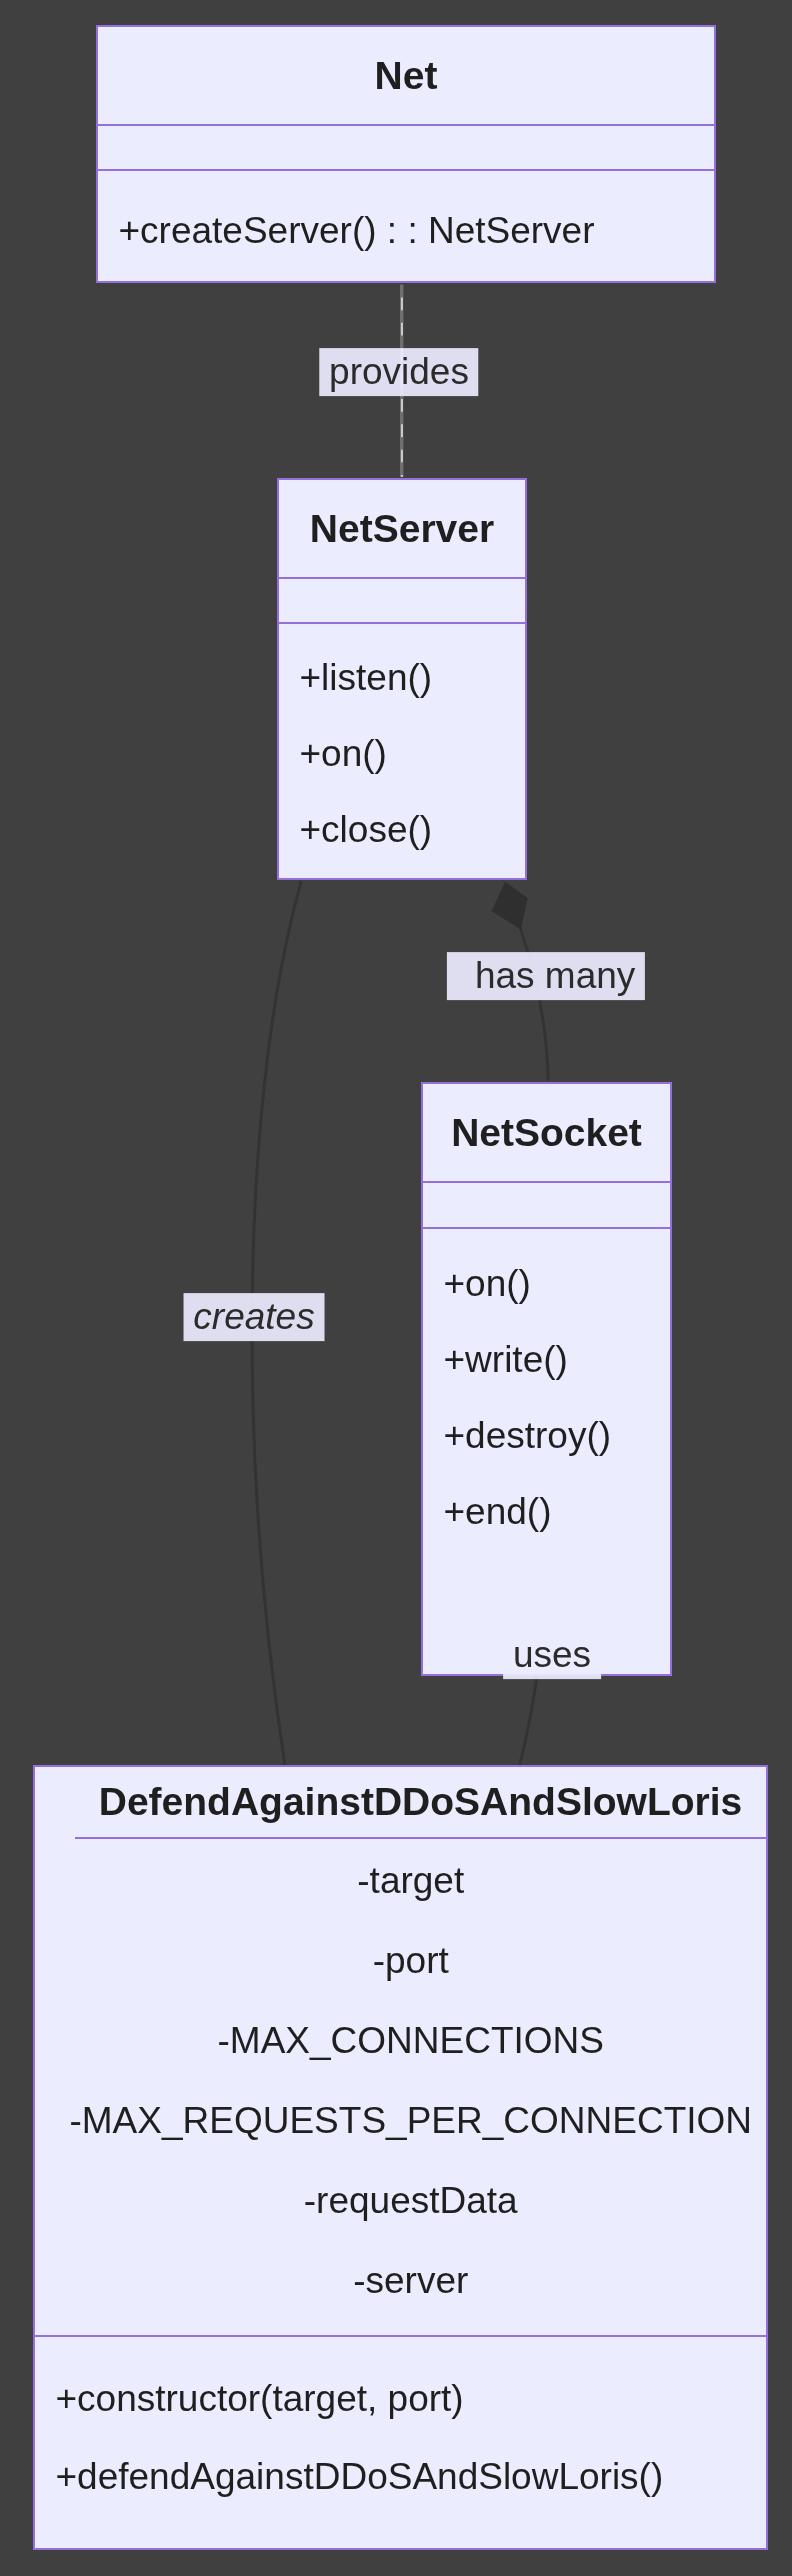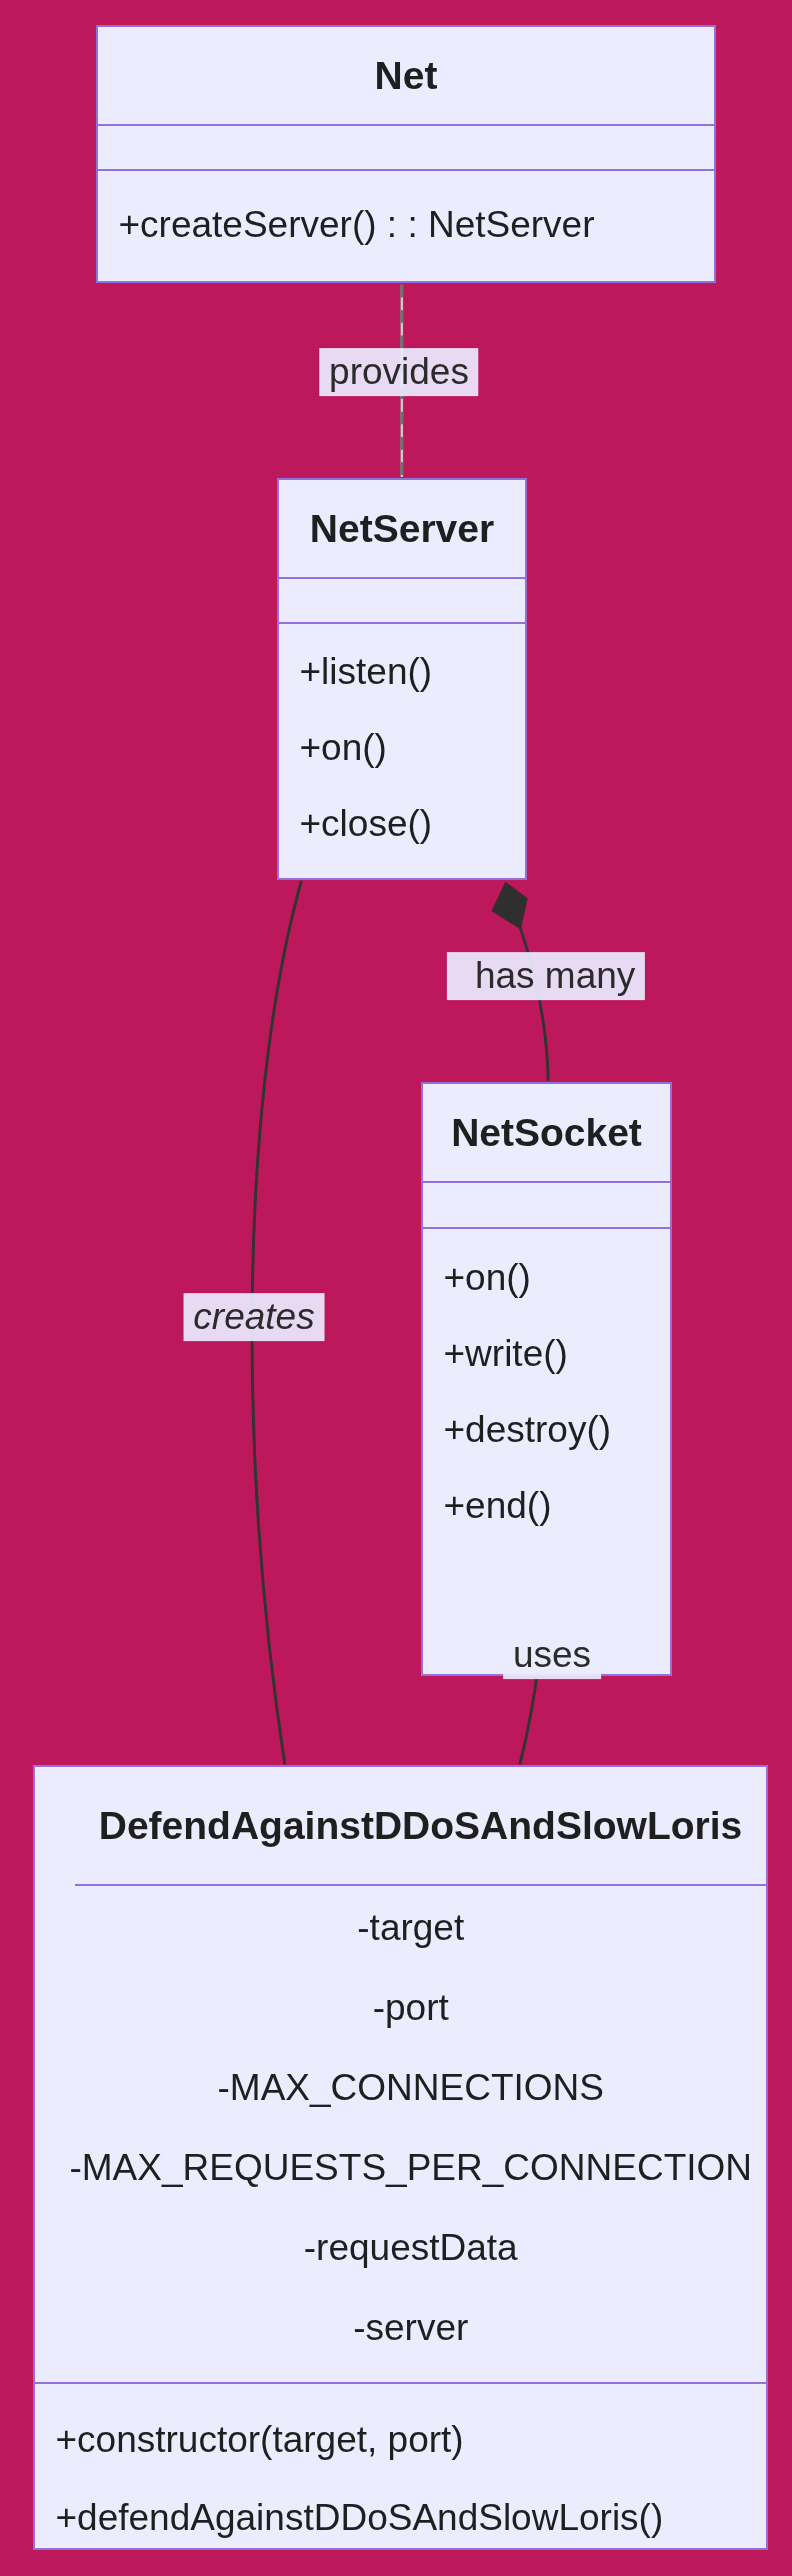--- a/index.html
+++ b/index.html
@@ -2,21 +2,21 @@
 <html><head>
 <meta charset="utf-8">
 <style>
   html, body { margin: 0; padding: 0; background: #ffffff; }
   .diagram {
     position: relative;
     width: 792px;
     height: 2576px;
     font-family: "Liberation Sans", sans-serif;
     color: #1f1f1f;
-    background: #be185d;
+    background: #404040;
     overflow: hidden;
   }
   svg.edges { position: absolute; left: 0; top: 0; width: 792px; height: 2576px; }
 
   .class-box {
     position: absolute;
     background: #ECECFF;
     border: 2.9px solid #9370DB;
     box-sizing: border-box;
     display: flex;
@@ -31,21 +31,21 @@
     border-bottom: 2.9px solid #9370DB;
     box-sizing: border-box;
     flex: 0 0 auto;
   }
   .class-attrs {
     border-bottom: 2.9px solid #9370DB;
     box-sizing: border-box;
     flex: 0 0 auto;
     text-align: center;
   }
-  .class-methods { flex: 1 1 auto; box-sizing: border-box; }
+  .class-methods { flex: 1 1 auto; box-sizing: border-box; margin-top: 6px; }
   .member {
     font-size: 37px;
     line-height: 76px;
     padding-left: 20.5px;
     white-space: nowrap;
     color: #1f1f1f;
   }
 
   
   #box-net { left: 96px; top: 25px; width: 620px; height: 258px; }
@@ -60,21 +60,21 @@
   #box-netserver .class-methods { padding-top: 9.8px; }
 
   
   #box-netsocket { left: 421px; top: 1082px; width: 251px; height: 594px; }
   #box-netsocket .class-title { height: 99px; }
   #box-netsocket .class-attrs { height: 46px; }
   #box-netsocket .class-methods { padding-top: 10.7px; }
 
   
   #box-defend { left: 33px; top: 1765px; width: 735px; height: 785px; }
-  #box-defend .class-title { height: 119px; margin-left: 40px; }
+  #box-defend .class-title { height: 72px; margin-left: 40px; }
   #box-defend .class-attrs { height: 498px; padding-top: 2px; }
   #box-defend .class-attrs .member { line-height: 80px; }
   #box-defend .class-methods { padding-top: 17px; }
   #box-defend .member { line-height: 78px; }
 
   .edge-label {
     position: absolute;
     transform: translate(-50%, -50%);
     background: rgba(236, 236, 255, 0.92);
     padding: 2.9px 9.8px;

